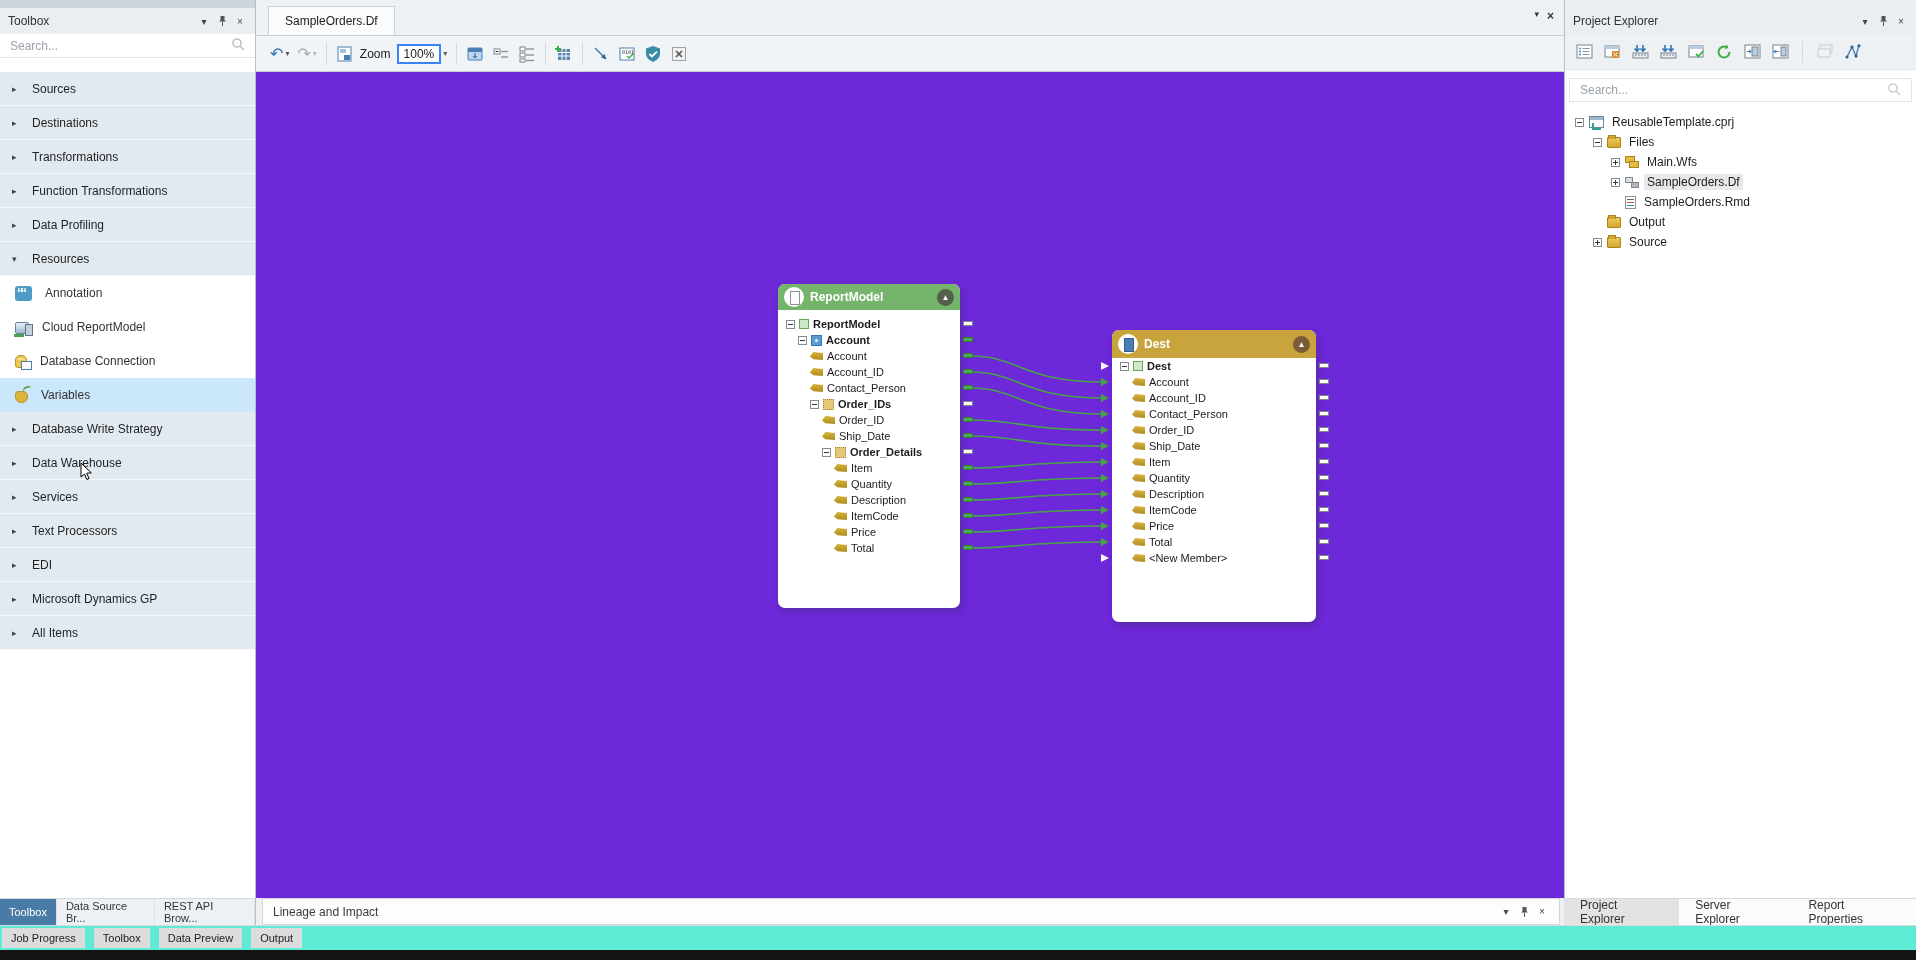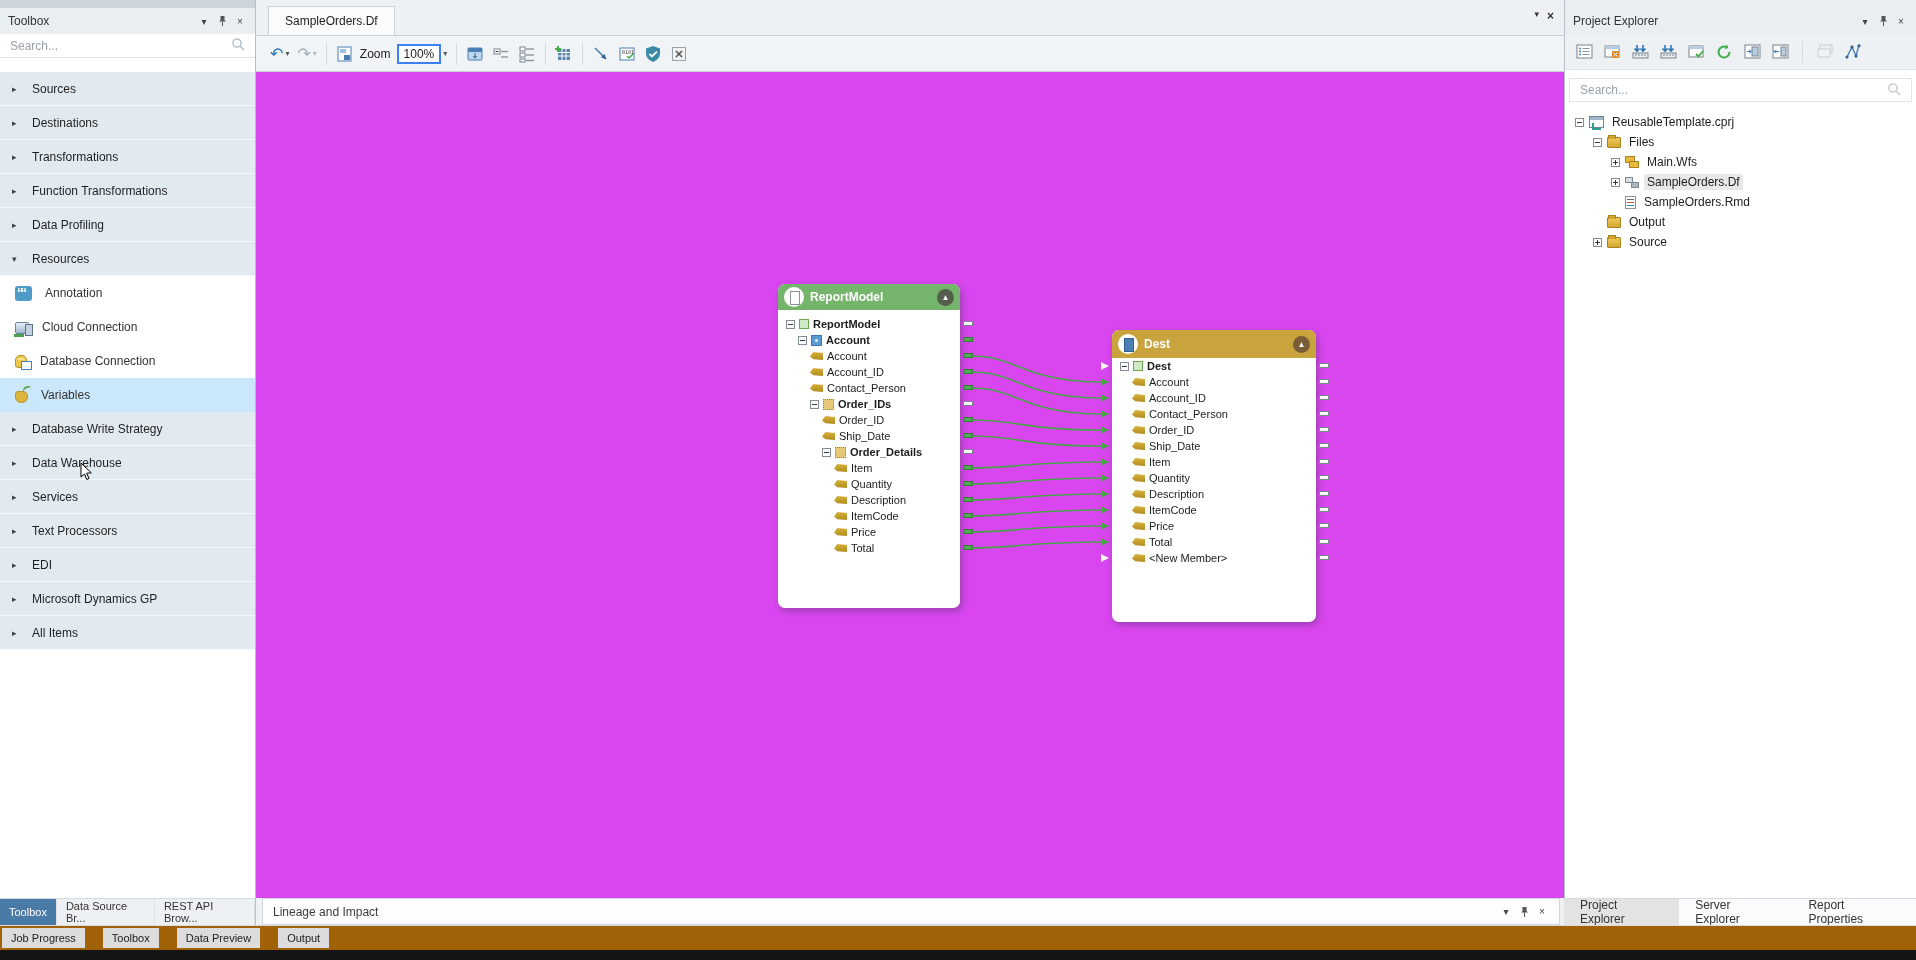--- a/index.html
+++ b/index.html
@@ -46,21 +46,21 @@
   .striptools{position:absolute;right:10px;top:9px;display:flex;gap:8px;color:#333}
   .toolbar{height:36px;background:#f1f4f6;border-bottom:1px solid #c9d1d8;display:flex;align-items:center;padding-left:10px}
   .tbtn{height:26px;display:flex;align-items:center;gap:2px;padding:0 4px;border-radius:2px}
   .g-undo{font-size:16px;color:#2e75b6;line-height:1}
   .g-redo{font-size:16px;color:#a7b0b8;line-height:1}
   .caret{font-size:8px;color:#555}
   .caret.dis{color:#b0b8bf}
   .zoomlbl{color:#222;margin:0 4px}
   .zoomval{color:#222;background:#fff;border:2px solid #3b82f6;padding:1px 5px}
   .ticon{width:18px;height:18px;flex:none}
-  #canvas{position:relative;width:1470px;height:826px;background:#d946ef;overflow:hidden}
+  #canvas{position:relative;width:1470px;height:826px;background:#6d28d9;overflow:hidden}
   #wires{position:absolute;left:0;top:0;width:1308px;height:826px}
   .wire{fill:none;stroke:#49a249;stroke-width:1.6}
 
   
   .node{position:absolute;background:#fff;border-radius:7px;box-shadow:2px 3px 7px rgba(40,50,70,.35)}
   .nhead{display:flex;align-items:center;gap:6px;padding:0 6px;border-radius:7px 7px 0 0;color:#fff;font-weight:bold;font-size:12px}
   .node-report{left:522px;top:212px;width:182px;height:324px}
   .node-report .nhead{height:26px;background:#75b56b}
   .node-dest{left:856px;top:258px;width:204px;height:292px}
   .node-dest .nhead{height:28px;background:#c9a43c}
@@ -119,21 +119,21 @@
   .pi-rmd{width:11px;height:13px;background:#fff;border:1px solid #8d9299}
   .pi-rmd::before{content:"";position:absolute;left:1px;top:2px;width:7px;height:1px;box-shadow:0 3px 0 #c05046,0 6px 0 #4a7fb5;background:#666}
 
   
   .bltabs{position:absolute;left:0;top:898px;width:256px;height:27px;background:#eef1f4;border-top:1px solid #d2d9df;border-right:1px solid #b6bfc8;display:flex;align-items:stretch}
   .bltab{display:flex;align-items:center;padding:0 9px;font-size:11px;color:#333;border-right:1px solid #dde3e8}
   .bltab.active{background:#4a7ba6;color:#fff}
   .rtabs{position:absolute;left:1564px;top:898px;width:352px;height:27px;background:#fafbfc;border-top:1px solid #d2d9df;display:flex}
   .rtab{display:flex;align-items:center;padding:0 16px;font-size:12px;color:#333}
   .rtab.active{background:#e3e3e3}
-  .statusrow{position:absolute;left:0;top:925px;width:1916px;height:25px;background:#a16207;border-top:1px solid #dcdcdc;display:flex;gap:18px;align-items:center;padding-left:2px}
+  .statusrow{position:absolute;left:0;top:925px;width:1916px;height:25px;background:#5eead4;border-top:1px solid #dcdcdc;display:flex;gap:9px;align-items:center;padding-left:2px}
   .stab{height:20px;display:flex;align-items:center;padding:0 9px;background:#dcdcdc;color:#222;font-size:11px}
   .blackbar{position:absolute;left:0;top:950px;width:1916px;height:10px;background:#141414}
 
   
   #cursor{position:absolute;left:80px;top:462px;z-index:50}
 </style>
 </head>
 <body>
 
 <div id="app">
@@ -199,21 +199,21 @@
 
     <div>
 
         <div class="tb-item">
           <span class="tb-ic ic-annotation"></span>
           <span>Annotation</span>
         </div>
 
         <div class="tb-item">
           <span class="tb-ic ic-cloud"></span>
-          <span>Cloud Connection</span>
+          <span>Cloud ReportModel</span>
         </div>
 
 
         <div class="tb-item">
           <span class="tb-ic ic-db"></span>
           <span>Database Connection</span>
         </div>
 
 
         <div class="tb-item selected">

